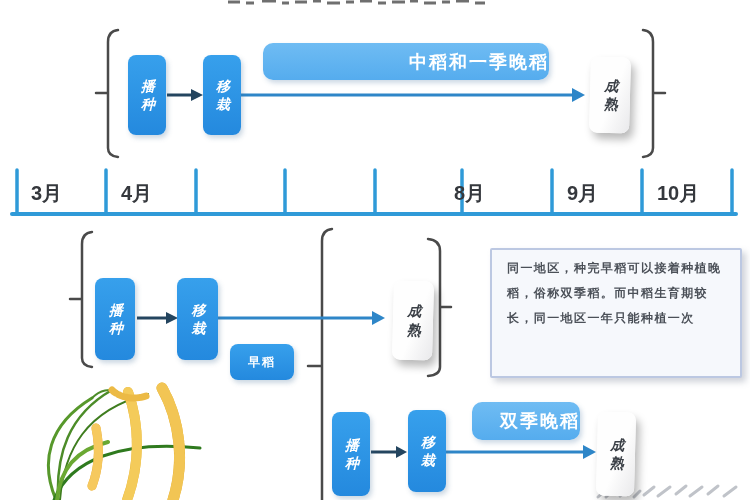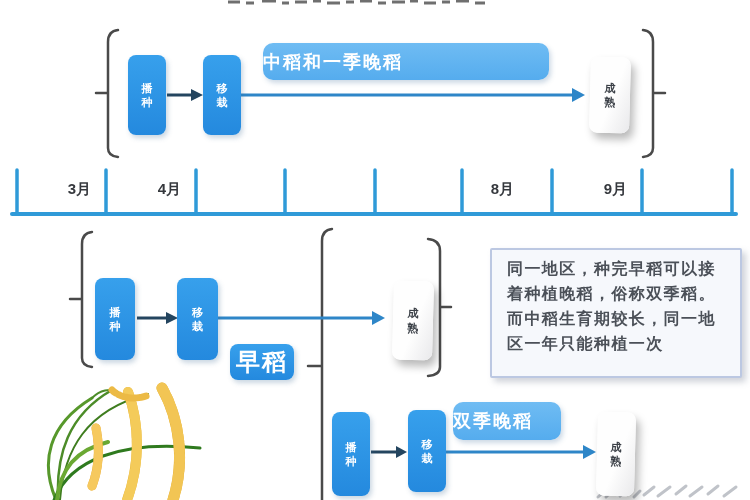--- a/index.html
+++ b/index.html
@@ -9,56 +9,56 @@
   }
   svg.overlay{position:absolute;left:0;top:0;width:750px;height:500px;}
 
   
   .bbox{
     position:absolute;background:linear-gradient(180deg,#37a0ec,#2489de);
     border-radius:8px;display:flex;align-items:center;justify-content:center;
     box-shadow:2px 3px 5px rgba(70,110,150,.28);
   }
   .vtext{
-    display:inline-block;width:1.15em;text-align:center;word-break:break-all;
-    color:#fff;font-size:11px;font-weight:700;line-height:1.3;letter-spacing:0;
+    display:inline-block;width:1.15em;text-align:right;word-break:break-all;
+    color:#fff;font-size:14px;font-weight:700;line-height:1.3;letter-spacing:0;font-style:italic;
   }
-  .hlabel{color:#fff;font-size:24px;font-weight:700;letter-spacing:2px;}
+  .hlabel{color:#fff;font-size:12px;font-weight:700;letter-spacing:2px;}
 
   
   .pill{
     position:absolute;background:linear-gradient(180deg,#6fbcf3,#55acee);
-    border-radius:10px;display:flex;align-items:center;justify-content:flex-start;
+    border-radius:10px;display:flex;align-items:center;justify-content:flex-end;
     box-shadow:2px 3px 5px rgba(90,130,170,.3);
   }
   .pill .hlabel{font-size:18px;}
 
   
   .mature{
     position:absolute;background:linear-gradient(110deg,#fefefe 55%,#e9e9eb);
     border-radius:8px;display:flex;align-items:center;justify-content:center;
     box-shadow:4px 6px 8px rgba(0,0,0,.28);transform:rotate(1.5deg);
   }
   .mature .vtext{color:#3c4148;}
 
   
   .month{
-    position:absolute;top:180px;width:60px;text-align:right;
-    font-size:15px;font-weight:700;color:#35383d;
+    position:absolute;top:180px;width:60px;text-align:left;
+    font-size:20px;font-weight:700;color:#35383d;
   }
 
   
   .note{
     position:absolute;left:490px;top:248px;width:252px;height:130px;box-sizing:border-box;
     background:#f6f8fc;border:2px solid #bcc8e2;border-radius:2px;
     box-shadow:4px 4px 6px rgba(120,130,150,.35);
     padding:6px 15px;
   }
   .note-text{
-    font-size:16px;line-height:25px;letter-spacing:1.4px;
+    font-size:12px;line-height:25px;letter-spacing:1.4px;
     color:#4b5058;font-weight:600;word-break:break-all;
   }
 </style>
 </head>
 <body>
 
 <div class="stage">
 
   <svg class="overlay" viewBox="0 0 750 500">
 
@@ -145,20 +145,21 @@
     <span class="hlabel">中稻和一季晚稻</span>
   </div>
   <div class="mature" style="left:590px;top:57px;width:40px;height:76px">
     <span class="vtext">成熟</span>
   </div>
 
   <div class="month" style="left:31px">3月</div>
   <div class="month" style="left:121px">4月</div>
   <div class="month" style="left:454px">8月</div>
   <div class="month" style="left:567px">9月</div>
+  <div class="month" style="left:657px">10月</div>
 
   <div class="bbox" style="left:95px;top:278px;width:40px;height:82px">
     <span class="vtext">播种</span>
   </div>
   <div class="bbox" style="left:177px;top:278px;width:41px;height:82px">
     <span class="vtext">移栽</span>
   </div>
   <div class="mature" style="left:393px;top:281px;width:40px;height:79px">
     <span class="vtext">成熟</span>
   </div>
@@ -169,20 +170,20 @@
   <div class="note">
     <div class="note-text">同一地区，种完早稻可以接着种植晚稻，俗称双季稻。而中稻生育期较长，同一地区一年只能种植一次</div>
   </div>
 
   <div class="bbox" style="left:332px;top:412px;width:38px;height:84px">
     <span class="vtext">播种</span>
   </div>
   <div class="bbox" style="left:408px;top:410px;width:38px;height:82px">
     <span class="vtext">移栽</span>
   </div>
-  <div class="pill" style="left:453px;top:402px;width:108px;height:38px">
+  <div class="pill" style="left:472px;top:402px;width:108px;height:38px">
     <span class="hlabel">双季晚稻</span>
   </div>
   <div class="mature" style="left:597px;top:412px;width:38px;height:84px">
     <span class="vtext">成熟</span>
   </div>
 
 </div>
 
 </body></html>

